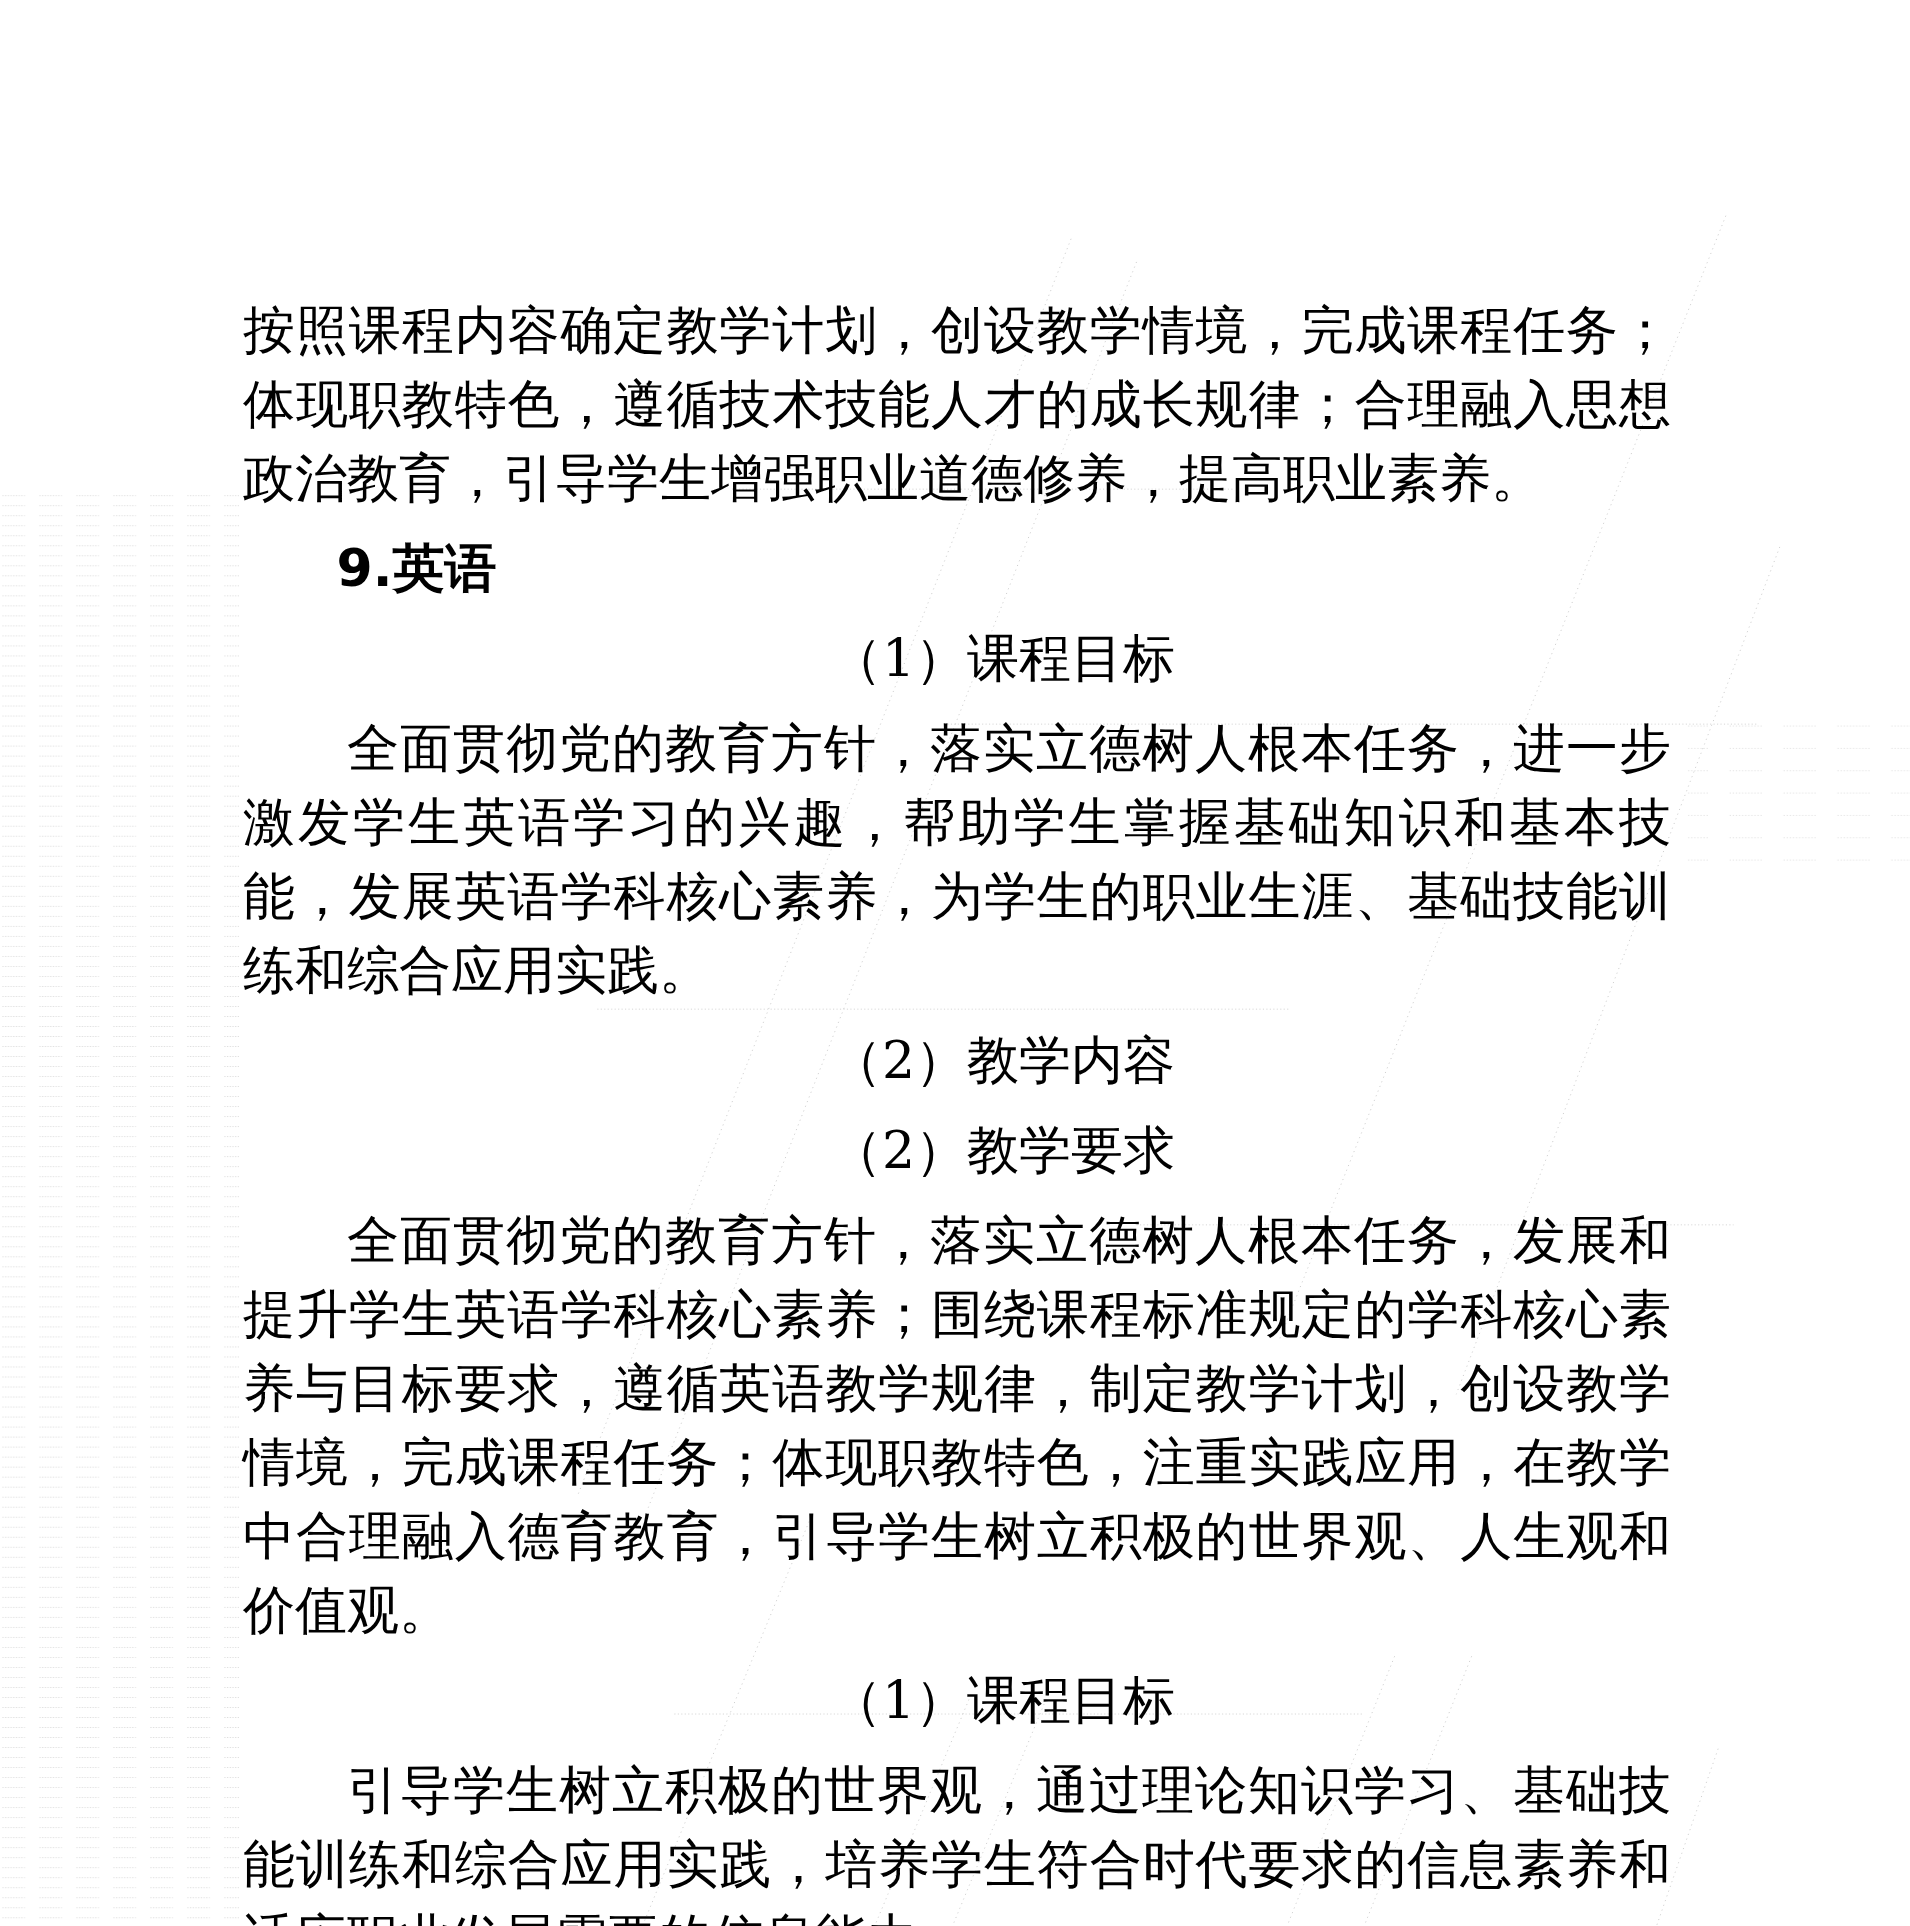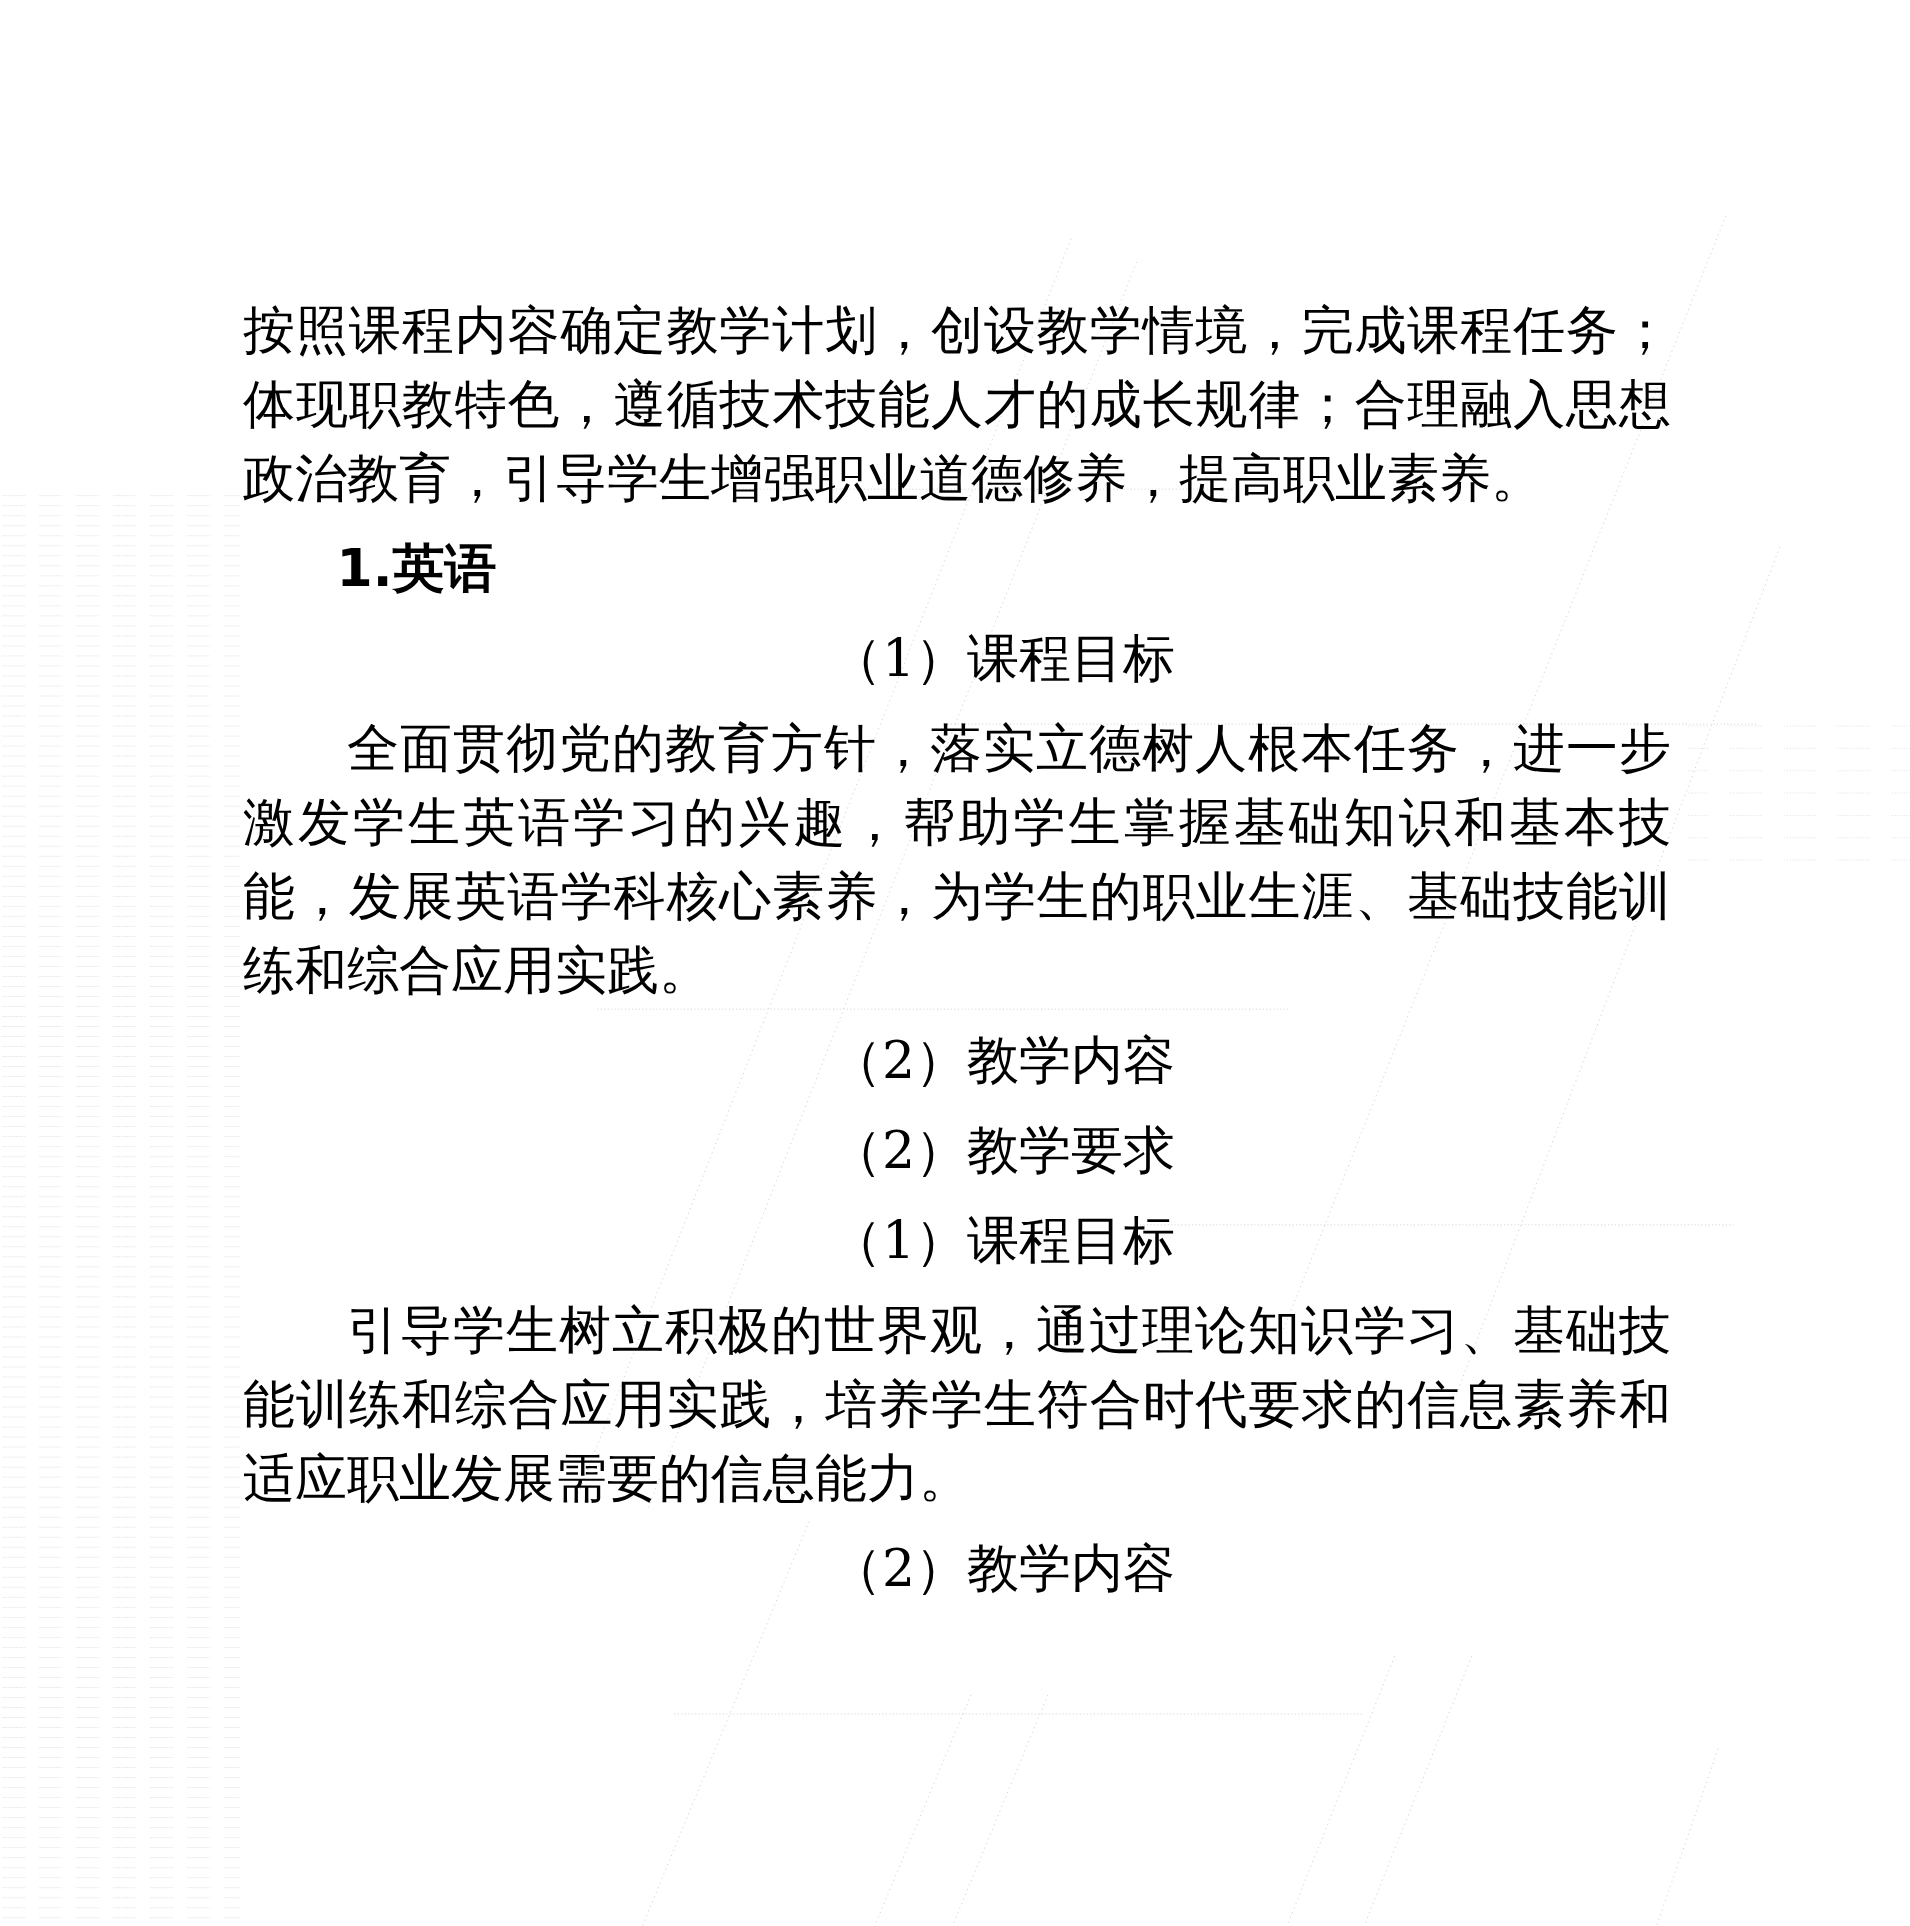--- a/index.html
+++ b/index.html
@@ -94,25 +94,26 @@
       <line x1="1550" y1="2620" x2="3350" y2="2620"></line>
       <line x1="2950" y1="3180" x2="4500" y2="3180"></line>
       <line x1="1750" y1="4450" x2="3540" y2="4450"></line>
       <line x1="700" y1="6100" x2="1500" y2="6100"></line>
       <line x1="2050" y1="5560" x2="2900" y2="5560"></line>
     </g>
   </svg>
 
   <div class="content">
     <p class="para-continuation">按照课程内容确定教学计划，创设教学情境，完成课程任务；体现职教特色，遵循技术技能人才的成长规律；合理融入思想政治教育，引导学生增强职业道德修养，提高职业素养。</p>
-    <p class="para-heading">1.英语</p>
+    <p class="para-heading">9.英语</p>
     <p class="para-subheading">（1）课程目标</p>
     <p class="para-body">全面贯彻党的教育方针，落实立德树人根本任务，进一步激发学生英语学习的兴趣，帮助学生掌握基础知识和基本技能，发展英语学科核心素养，为学生的职业生涯、基础技能训练和综合应用实践。</p>
     <p class="para-subheading">（2）教学内容</p>
     <p class="para-subheading">（2）教学要求</p>
+    <p class="para-body">全面贯彻党的教育方针，落实立德树人根本任务，发展和提升学生英语学科核心素养；围绕课程标准规定的学科核心素养与目标要求，遵循英语教学规律，制定教学计划，创设教学情境，完成课程任务；体现职教特色，注重实践应用，在教学中合理融入德育教育，引导学生树立积极的世界观、人生观和价值观。</p>
     <p class="para-subheading">（1）课程目标</p>
     <p class="para-body">引导学生树立积极的世界观，通过理论知识学习、基础技能训练和综合应用实践，培养学生符合时代要求的信息素养和适应职业发展需要的信息能力。</p>
     <p class="para-subheading">（2）教学内容</p>
 
   </div>
 
 </div>
 
 
 </body></html>

